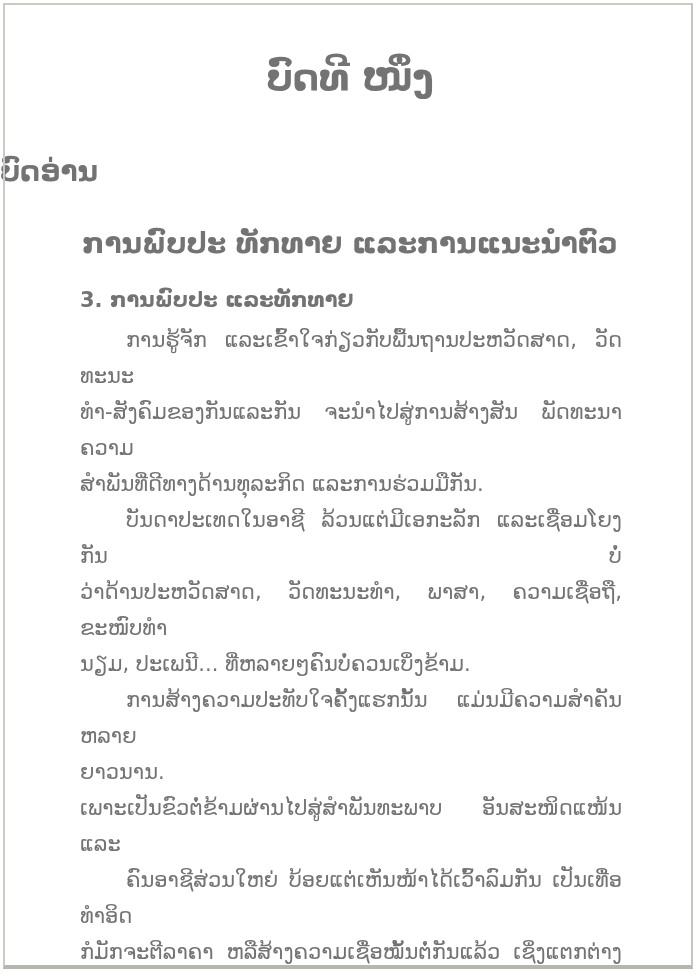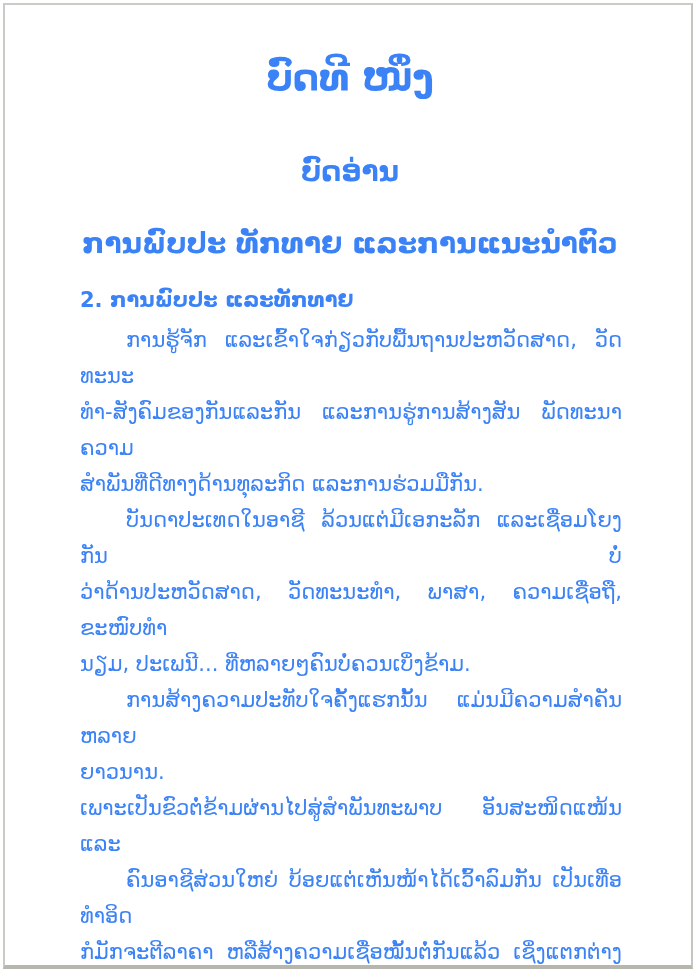--- a/index.html
+++ b/index.html
@@ -34,21 +34,20 @@
   .chapter-title {
     margin: 0;
     padding-top: 54px;
     text-align: center;
     font-size: 37px;
     line-height: 48px;
     font-weight: bold;
   }
   .reading-title {
     margin: 52px 0 0 0;
-    text-align: center;
     font-size: 28px;
     line-height: 36px;
     font-weight: bold;
   }
   .lesson-title {
     margin: 38px 0 0 0;
     text-align: center;
     font-size: 28px;
     line-height: 32px;
     font-weight: bold;
@@ -70,35 +69,35 @@
     text-align: justify;
     text-align-last: justify;
     white-space: normal;
   }
   .line.first { text-indent: 46px; }
   .line.last { text-align-last: left; }
 </style>
 </head>
 <body>
 
-<div class="page" style="color: #3b82f6; border-radius: 19px;">
+<div class="page" style="color: #737373; border-radius: 19px;">
   <div class="scan-frame"></div>
 
   <h1 class="chapter-title">ບົດທີ ໜຶ່ງ</h1>
 
   <h2 class="reading-title">ບົດອ່ານ</h2>
 
   <h3 class="lesson-title">ການພົບປະ ທັກທາຍ ແລະການແນະນຳຕົວ</h3>
 
-  <div class="subsection">2. ການພົບປະ ແລະທັກທາຍ</div>
+  <div class="subsection">3. ການພົບປະ ແລະທັກທາຍ</div>
 
   <div class="body-text">
       <div class="paragraph">
         <div class="line first">ການຮູ້ຈັກ ແລະເຂົ້າໃຈກ່ຽວກັບພື້ນຖານປະຫວັດສາດ, ວັດທະນະ</div>
-        <div class="line">ທຳ-ສັງຄົມຂອງກັນແລະກັນ ແລະການຮູ່ການສ້າງສັນ ພັດທະນາຄວາມ</div>
+        <div class="line">ທຳ-ສັງຄົມຂອງກັນແລະກັນ ຈະນຳໄປສູ່ການສ້າງສັນ ພັດທະນາຄວາມ</div>
         <div class="line last">ສຳພັນທີ່ດີທາງດ້ານທຸລະກິດ ແລະການຮ່ວມມືກັນ.</div>
       </div>
       <div class="paragraph">
         <div class="line first">ບັນດາປະເທດໃນອາຊີ ລ້ວນແຕ່ມີເອກະລັກ ແລະເຊື່ອມໂຍງກັນ ບໍ່</div>
         <div class="line">ວ່າດ້ານປະຫວັດສາດ, ວັດທະນະທຳ, ພາສາ, ຄວາມເຊື່ອຖື, ຂະໜົບທຳ</div>
         <div class="line last">ນຽມ, ປະເພນີ... ທີ່ຫລາຍໆຄົນບໍ່ຄວນເບິ່ງຂ້າມ.</div>
       </div>
       <div class="paragraph">
         <div class="line first">ການສ້າງຄວາມປະທັບໃຈຄັ້ງແຮກນັ້ນ ແມ່ນມີຄວາມສຳຄັນຫລາຍ</div>
         <div class="line last">ຍາວນານ.</div>

